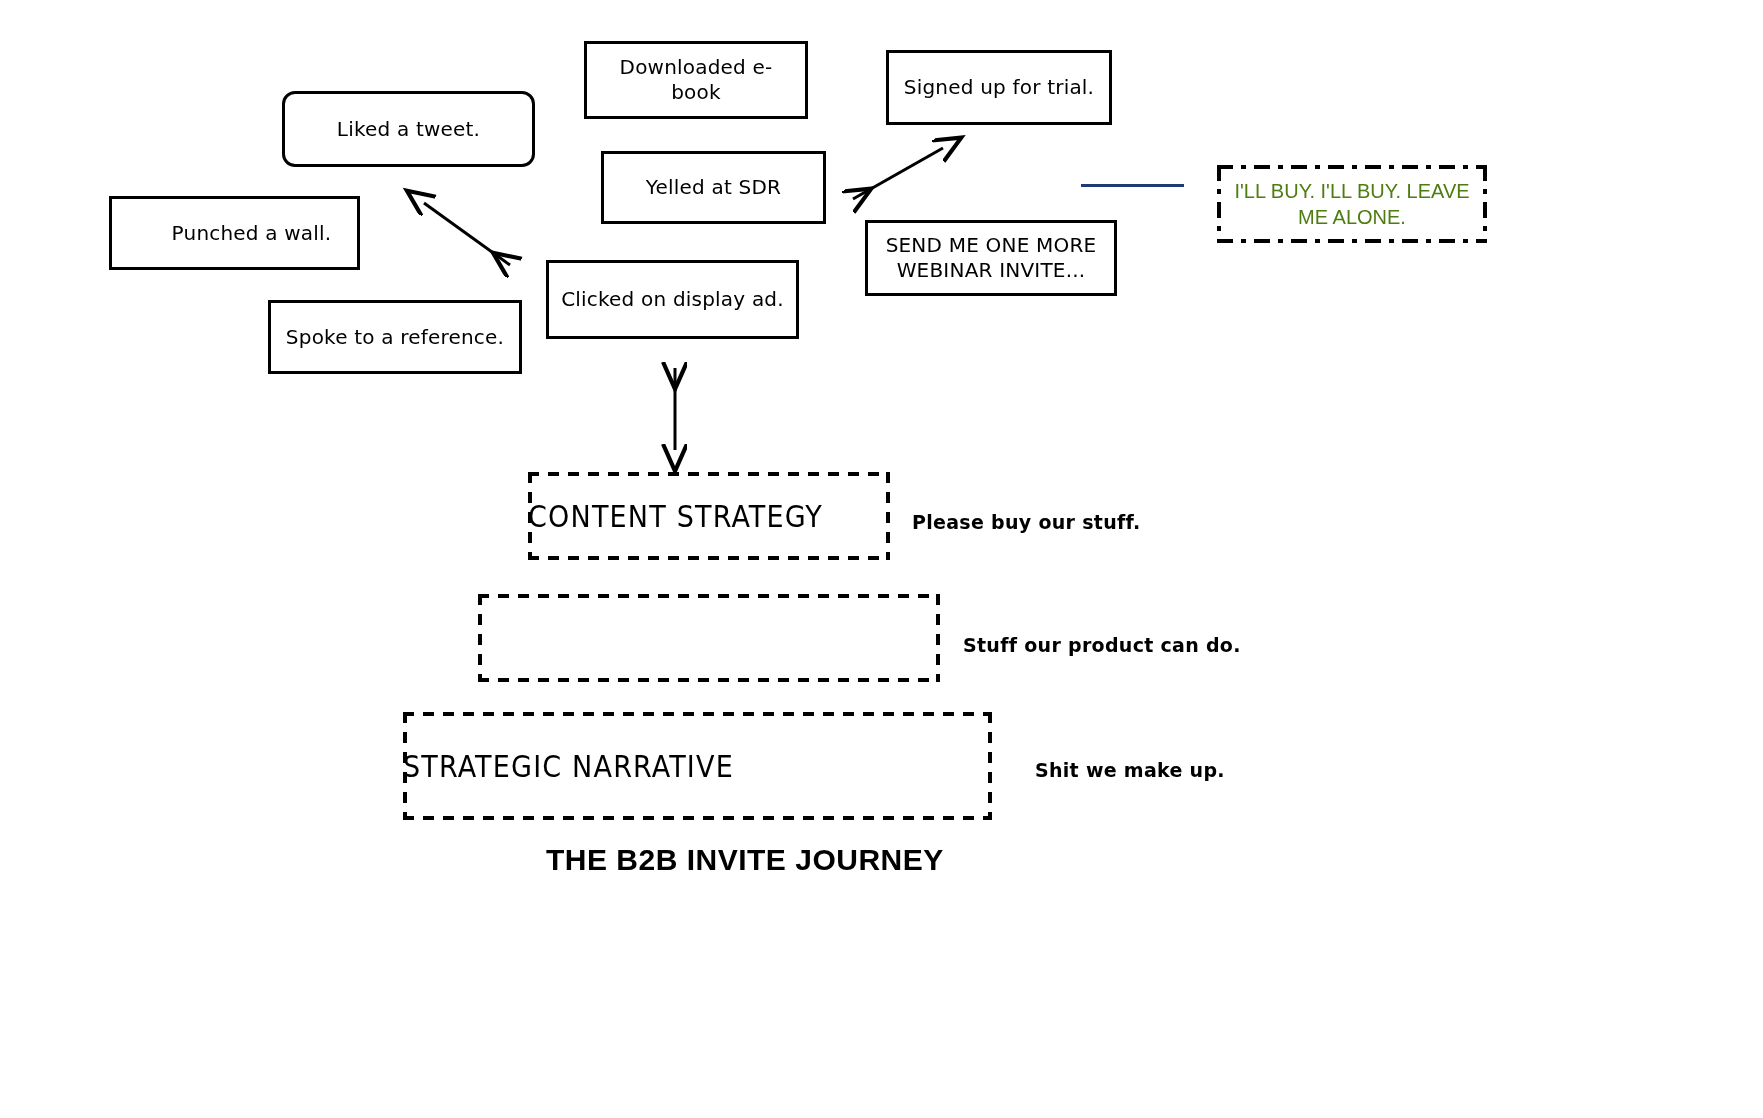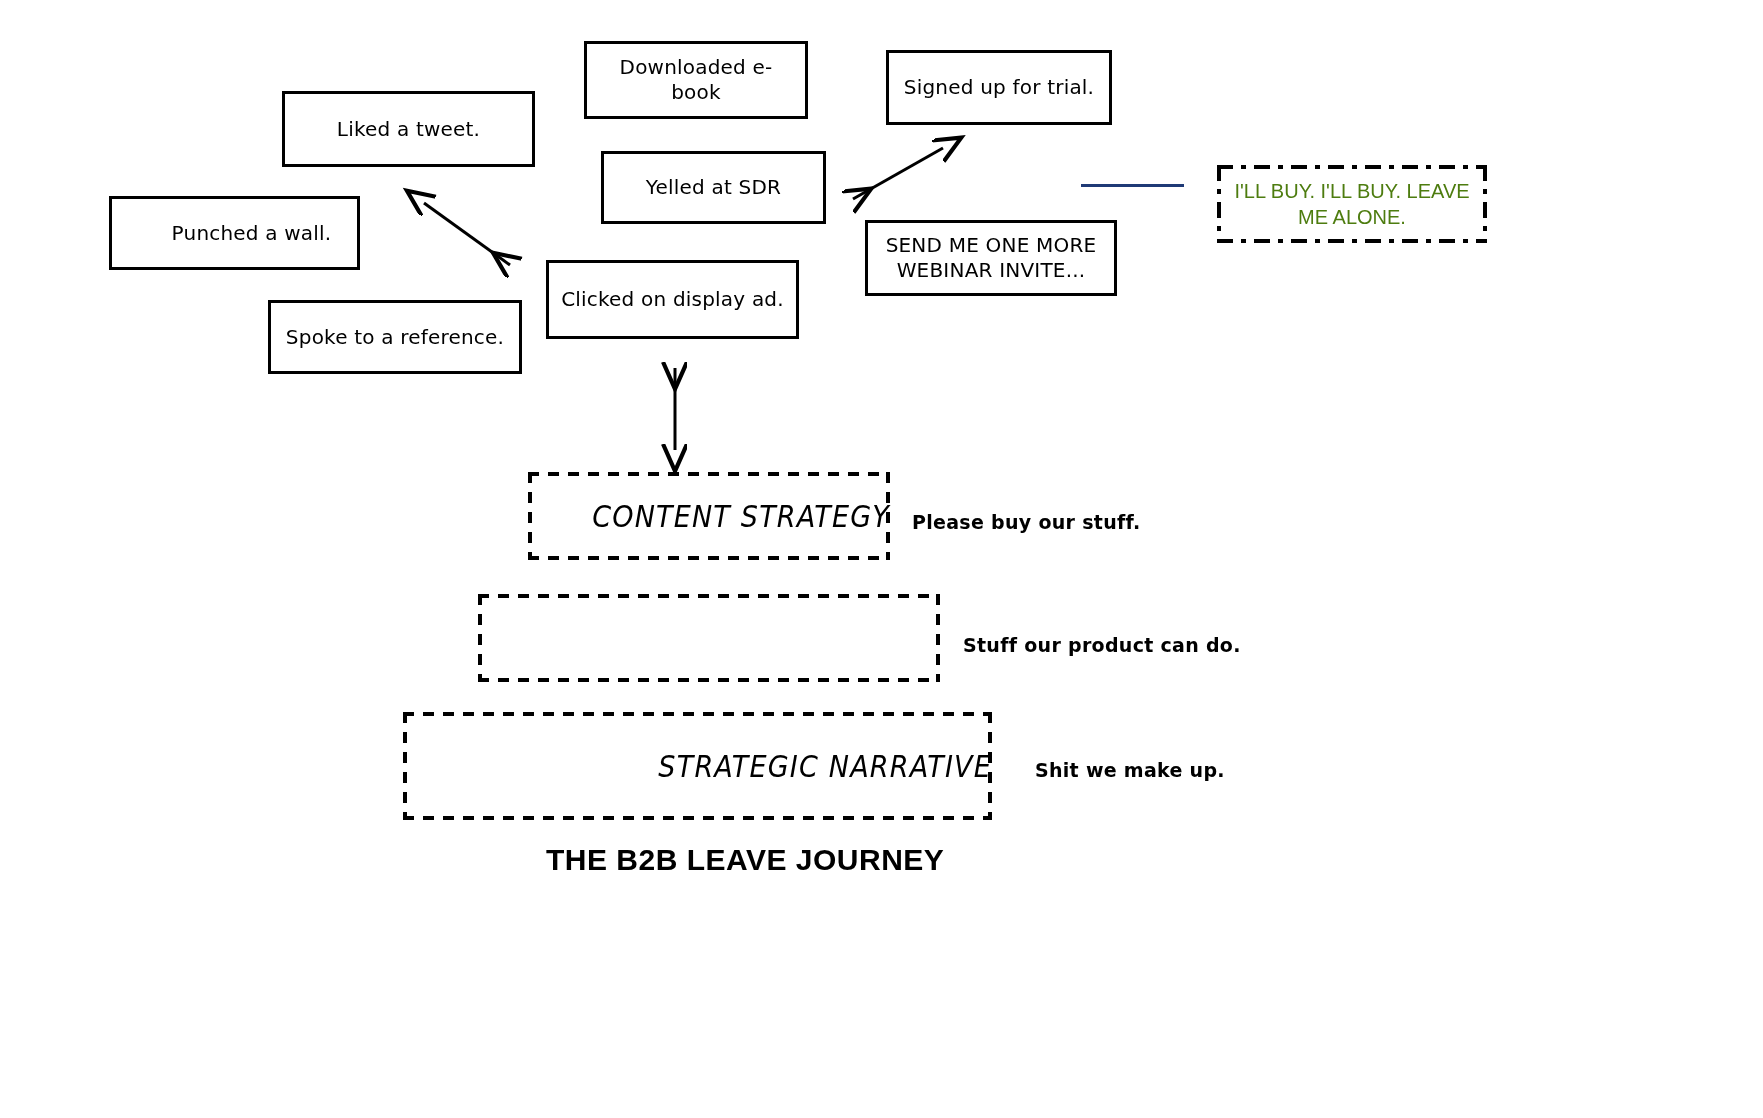--- a/index.html
+++ b/index.html
@@ -68,23 +68,22 @@
   .dd-left { left: 0; }
   .dd-right { right: 0; }
 
   
   .tier {
     position: absolute;
     box-sizing: border-box;
     background: #ffffff;
     display: flex;
     align-items: center;
-    justify-content: flex-end;
+    justify-content: flex-start;
     text-align: center;
-    font-style: italic;
   }
   .tier .t-edge { position: absolute; }
   .t-h {
     left: 0; width: 100%; height: 4px;
     background-image: repeating-linear-gradient(to right, #000 0 11px, transparent 11px 20px);
   }
   .t-v {
     top: 0; width: 4px; height: 100%;
     background-image: repeating-linear-gradient(to bottom, #000 0 11px, transparent 11px 20px);
   }
@@ -140,21 +139,21 @@
 </style>
 </head>
 <body>
 
 <div id="canvas">
 
   <div class="jbox" style="left:584px; top:41px; width:224px; height:78px;">
     <span>Downloaded e-book</span>
   </div>
 
-  <div class="jbox" style="left:282px; top:91px; width:253px; height:76px;">
+  <div class="jbox" style="left:282px; top:91px; width:253px; height:76px;border-radius:13px;">
     <span>Liked a tweet.</span>
   </div>
 
   <div class="jbox" style="left:886px; top:50px; width:226px; height:75px;">
     <span>Signed up for trial.</span>
   </div>
 
   <div class="jbox" style="left:601px; top:151px; width:225px; height:73px;">
     <span>Yelled at SDR</span>
   </div>
@@ -221,15 +220,15 @@
 
   <div class="tier" style="left:403px; top:712px; width:589px; height:108px;">
     <span class="t-edge t-h t-top"></span>
     <span class="t-edge t-h t-bottom"></span>
     <span class="t-edge t-v t-left"></span>
     <span class="t-edge t-v t-right"></span>
     <span class="tier-label">STRATEGIC NARRATIVE</span>
   </div>
   <div class="caption" style="left:1035px; top:759px;">Shit we make up.</div>
 
-  <div class="main-title" style="left:546px; top:843px;">THE B2B LEAVE JOURNEY</div>
+  <div class="main-title" style="left:546px; top:843px;">THE B2B INVITE JOURNEY</div>
 
 </div>
 
 </body></html>

